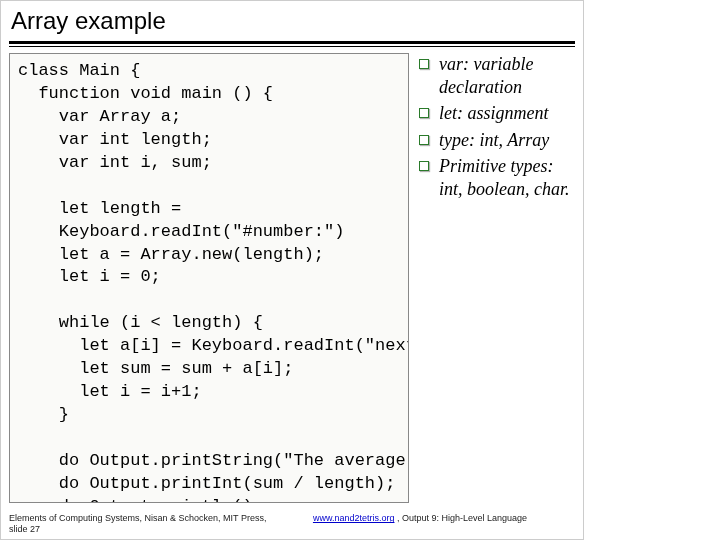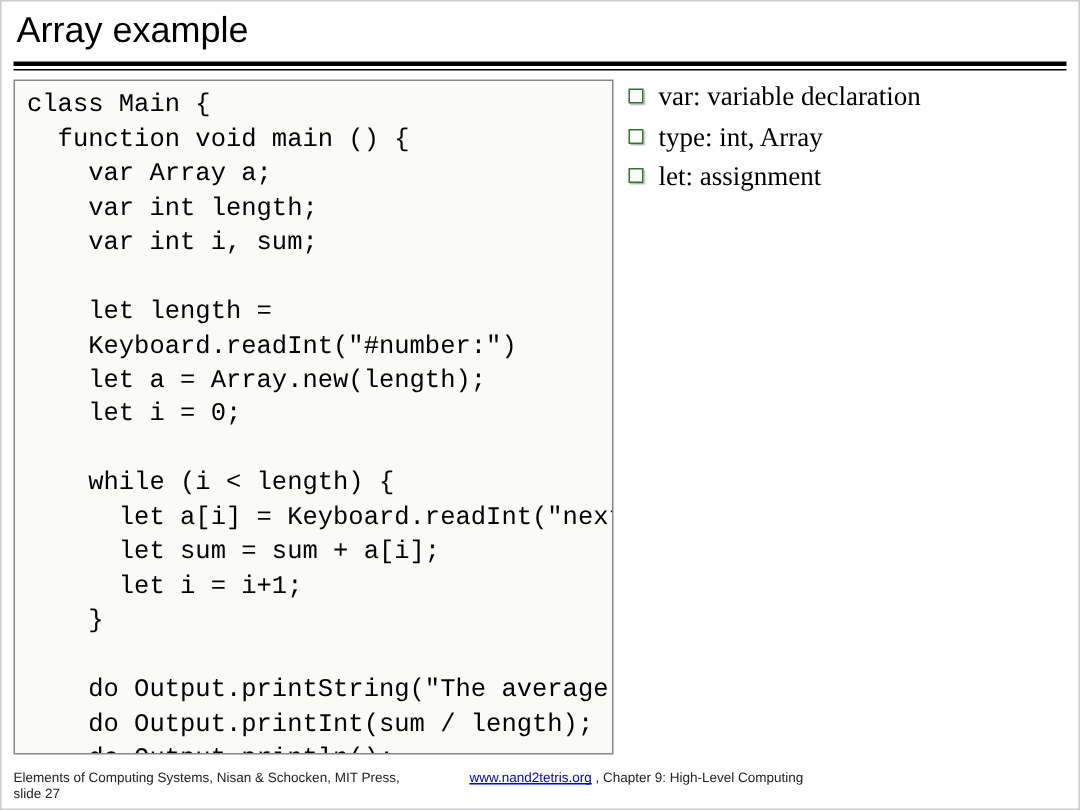--- a/index.html
+++ b/index.html
@@ -1,24 +1,24 @@
 <!DOCTYPE html>
 <html><head>
 <meta charset="utf-8">
 <style>
   * { box-sizing: border-box; margin: 0; padding: 0; }
   html, body { width: 720px; height: 540px; font-family: Arial, Helvetica, sans-serif; background: #fff; }
-  .slide { width: 720px; height: 540px; position: relative; border: 1px solid #ccc; }
+  .slide { width: 584px; height: 540px; position: relative; border: 1px solid #ccc; }
   .title-wrap { padding: 6px 10px 4px 10px; }
   .title { font-size: 24px; font-weight: 400; color: #000; }
   .rule-thick { border: none; border-top: 3px solid #000; margin: 2px 8px 0 8px; }
   .rule-thin { border: none; border-top: 1px solid #000; margin: 2px 8px 6px 8px; }
   .body { display: flex; flex-direction: row; padding: 0 8px; gap: 8px; height: 450px; }
   .code-box { flex: 0 0 400px; border: 1px solid #888; background: #fafaf8; padding: 6px 8px; font-family: "Courier New", monospace; font-size: 17px; line-height: 1.35; white-space: pre; overflow: hidden; }
-  .bullets { flex: 1 1 auto; padding: 0 2px; }
+  .bullets { flex: 1 1 auto; padding: 0 2px; font-style: italic; }
   .bullets ul { list-style: none; }
   .bullets li { display: flex; align-items: flex-start; margin-bottom: 4px; }
   .bullet-mark { width: 10px; height: 10px; border: 1.5px solid #2a7a2a; background: #fff; box-shadow: 1px 1px 1px rgba(0,0,0,0.3); margin: 6px 10px 0 0; flex: 0 0 10px; }
   .bullet-text { font-size: 18px; line-height: 1.25; color: #000; font-family: "Times New Roman", Times, serif; }
   .footer { position: absolute; left: 8px; bottom: 4px; right: 8px; font-size: 9px; color: #222; font-family: Arial, sans-serif; line-height: 1.2; }
   .footer a { color: #0000cc; text-decoration: underline; margin-left: 44px; }
 </style>
 </head>
 <body>
 
@@ -54,27 +54,31 @@
   }
 }</div>
     <div class="bullets">
       <ul>
         <li>
           <span class="bullet-mark"></span>
           <span class="bullet-text">var: variable declaration</span>
         </li>
         <li>
           <span class="bullet-mark"></span>
+          <span class="bullet-text">let: assignment</span>
+        </li>
+        <li>
+          <span class="bullet-mark"></span>
           <span class="bullet-text">type: int, Array</span>
         </li>
         <li>
           <span class="bullet-mark"></span>
-          <span class="bullet-text">let: assignment</span>
+          <span class="bullet-text">Primitive types: int, boolean, char.</span>
         </li>
       </ul>
     </div>
   </div>
 
   <div class="footer">
-    <span>Elements of Computing Systems, Nisan &amp; Schocken, MIT Press, </span><a href="#">www.nand2tetris.org</a><span> , Chapter 9: High-Level Computing</span><br>
+    <span>Elements of Computing Systems, Nisan &amp; Schocken, MIT Press, </span><a href="#">www.nand2tetris.org</a><span> , Output 9: High-Level Language</span><br>
     <span>slide 27</span>
   </div>
 </div>
 
 </body></html>

